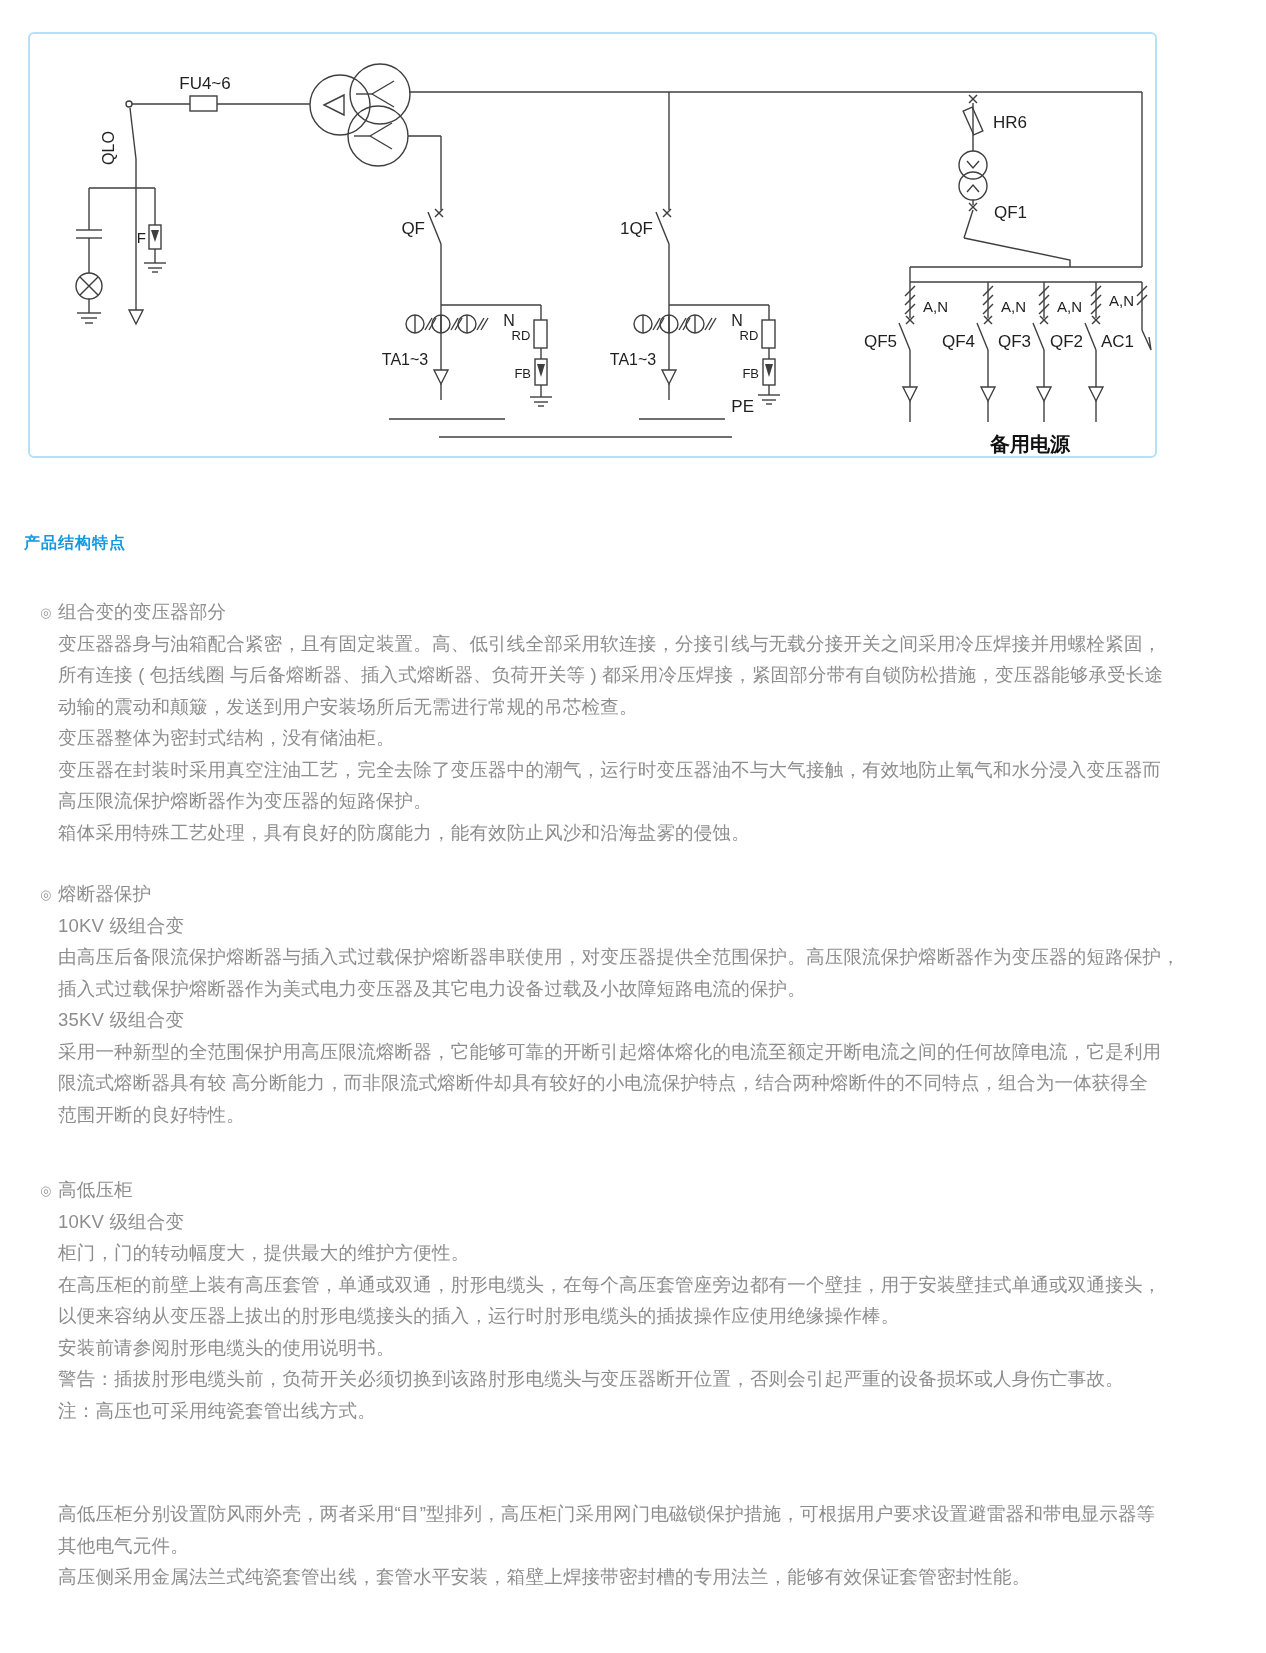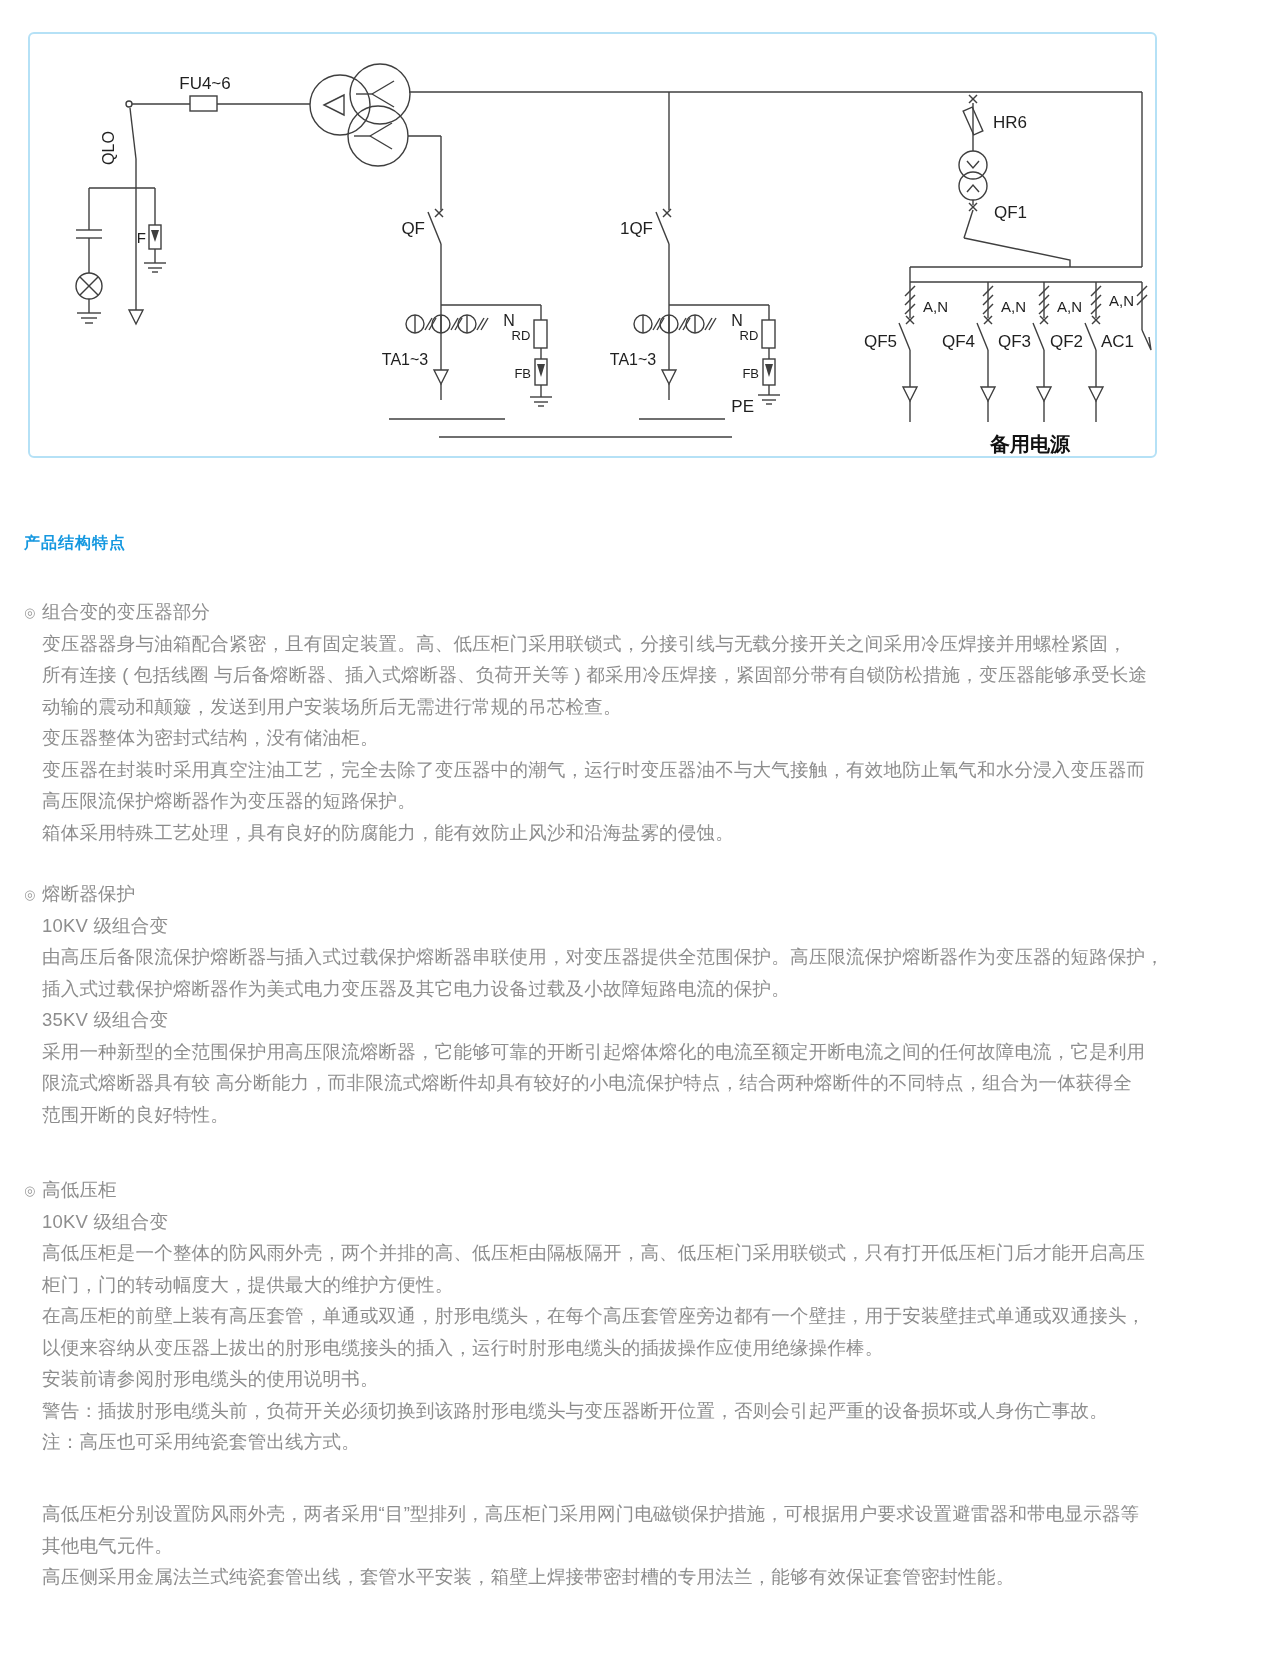--- a/index.html
+++ b/index.html
@@ -6,21 +6,21 @@
   #page{position:relative;width:1266px;height:1653px;background:#ffffff;overflow:hidden;
         font-family:"Liberation Sans","DejaVu Sans",sans-serif;}
   #diagram-box{position:absolute;left:28px;top:32px;width:1129px;height:426px;
         border:2px solid #b5e1f6;border-radius:6px;background:#ffffff;box-sizing:border-box;text-align:right;}
   #diagram-box svg{position:absolute;left:0;top:0;}
   .dg-line{stroke:#3f3f3f;stroke-width:1.4;fill:none;}
   .dg-fill{fill:#3f3f3f;stroke:none;}
   .dg-txt{fill:#1f1f1f;stroke:none;font-family:"Liberation Sans","DejaVu Sans",sans-serif;}
   #page-heading{position:absolute;left:24px;top:533px;font-size:16px;font-weight:bold;
         color:#1598e0;letter-spacing:1px;}
-  .section{position:absolute;left:24px;width:1222px;}
+  .section{position:absolute;left:40px;width:1222px;}
   .line{height:31.5px;line-height:31.5px;font-size:18.5px;color:#8d8d8d;
         letter-spacing:0.2px;white-space:nowrap;padding-left:18px;}
   .title-line{padding-left:0;}
   .bullet{display:inline-block;width:18px;font-size:13px;color:#9a9a9a;vertical-align:1px;}
 </style>
 </head>
 <body>
 
 <div id="page">
 
@@ -232,21 +232,21 @@
       </g>
     </svg>
   </div>
 
   <div id="page-heading">产品结构特点</div>
 
   <div class="section" style="top:596px">
     <div class="line title-line">
       <span class="bullet">◎</span><span>组合变的变压器部分</span>
     </div>
-    <div class="line">变压器器身与油箱配合紧密，且有固定装置。高、低压柜门采用联锁式，分接引线与无载分接开关之间采用冷压焊接并用螺栓紧固，</div>
+    <div class="line">变压器器身与油箱配合紧密，且有固定装置。高、低引线全部采用软连接，分接引线与无载分接开关之间采用冷压焊接并用螺栓紧固，</div>
     <div class="line">所有连接 ( 包括线圈 与后备熔断器、插入式熔断器、负荷开关等 ) 都采用冷压焊接，紧固部分带有自锁防松措施，变压器能够承受长途</div>
     <div class="line">动输的震动和颠簸，发送到用户安装场所后无需进行常规的吊芯检查。</div>
     <div class="line">变压器整体为密封式结构，没有储油柜。</div>
     <div class="line">变压器在封装时采用真空注油工艺，完全去除了变压器中的潮气，运行时变压器油不与大气接触，有效地防止氧气和水分浸入变压器而</div>
     <div class="line">高压限流保护熔断器作为变压器的短路保护。</div>
     <div class="line">箱体采用特殊工艺处理，具有良好的防腐能力，能有效防止风沙和沿海盐雾的侵蚀。</div>
   </div>
 
   <div class="section" style="top:878px">
     <div class="line title-line">
@@ -259,21 +259,20 @@
     <div class="line">采用一种新型的全范围保护用高压限流熔断器，它能够可靠的开断引起熔体熔化的电流至额定开断电流之间的任何故障电流，它是利用</div>
     <div class="line">限流式熔断器具有较 高分断能力，而非限流式熔断件却具有较好的小电流保护特点，结合两种熔断件的不同特点，组合为一体获得全</div>
     <div class="line">范围开断的良好特性。</div>
   </div>
 
   <div class="section" style="top:1174px">
     <div class="line title-line">
       <span class="bullet">◎</span><span>高低压柜</span>
     </div>
     <div class="line">10KV 级组合变</div>
-    <div class="line">高低压柜是一个整体的防风雨外壳，两个并排的高、低压柜由隔板隔开，高、低压柜门采用联锁式，只有打开低压柜门后才能开启高压</div>
     <div class="line">柜门，门的转动幅度大，提供最大的维护方便性。</div>
     <div class="line">在高压柜的前壁上装有高压套管，单通或双通，肘形电缆头，在每个高压套管座旁边都有一个壁挂，用于安装壁挂式单通或双通接头，</div>
     <div class="line">以便来容纳从变压器上拔出的肘形电缆接头的插入，运行时肘形电缆头的插拔操作应使用绝缘操作棒。</div>
     <div class="line">安装前请参阅肘形电缆头的使用说明书。</div>
     <div class="line">警告：插拔肘形电缆头前，负荷开关必须切换到该路肘形电缆头与变压器断开位置，否则会引起严重的设备损坏或人身伤亡事故。</div>
     <div class="line">注：高压也可采用纯瓷套管出线方式。</div>
   </div>
 
   <div class="section" style="top:1498px">
     <div class="line">高低压柜分别设置防风雨外壳，两者采用“目”型排列，高压柜门采用网门电磁锁保护措施，可根据用户要求设置避雷器和带电显示器等</div>

